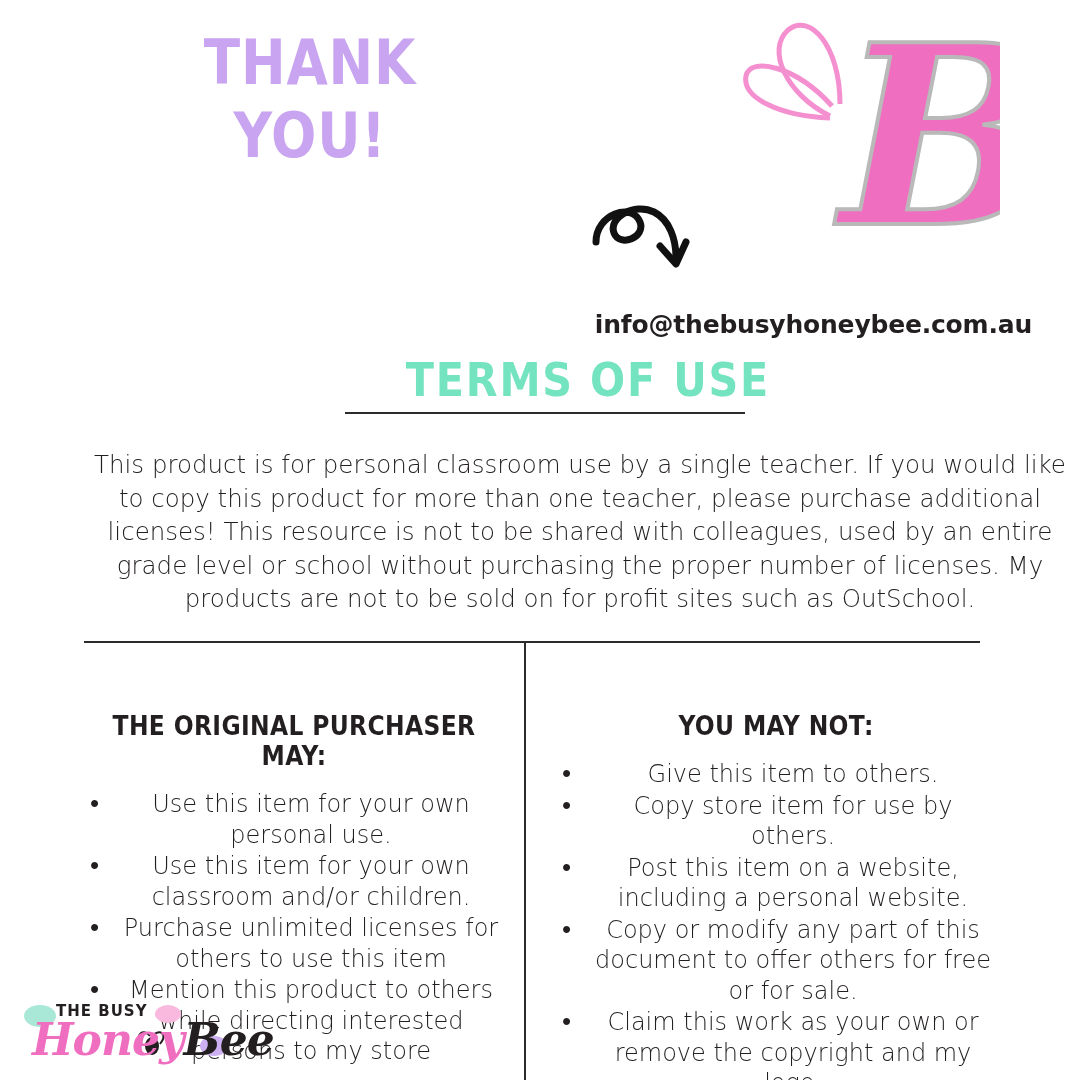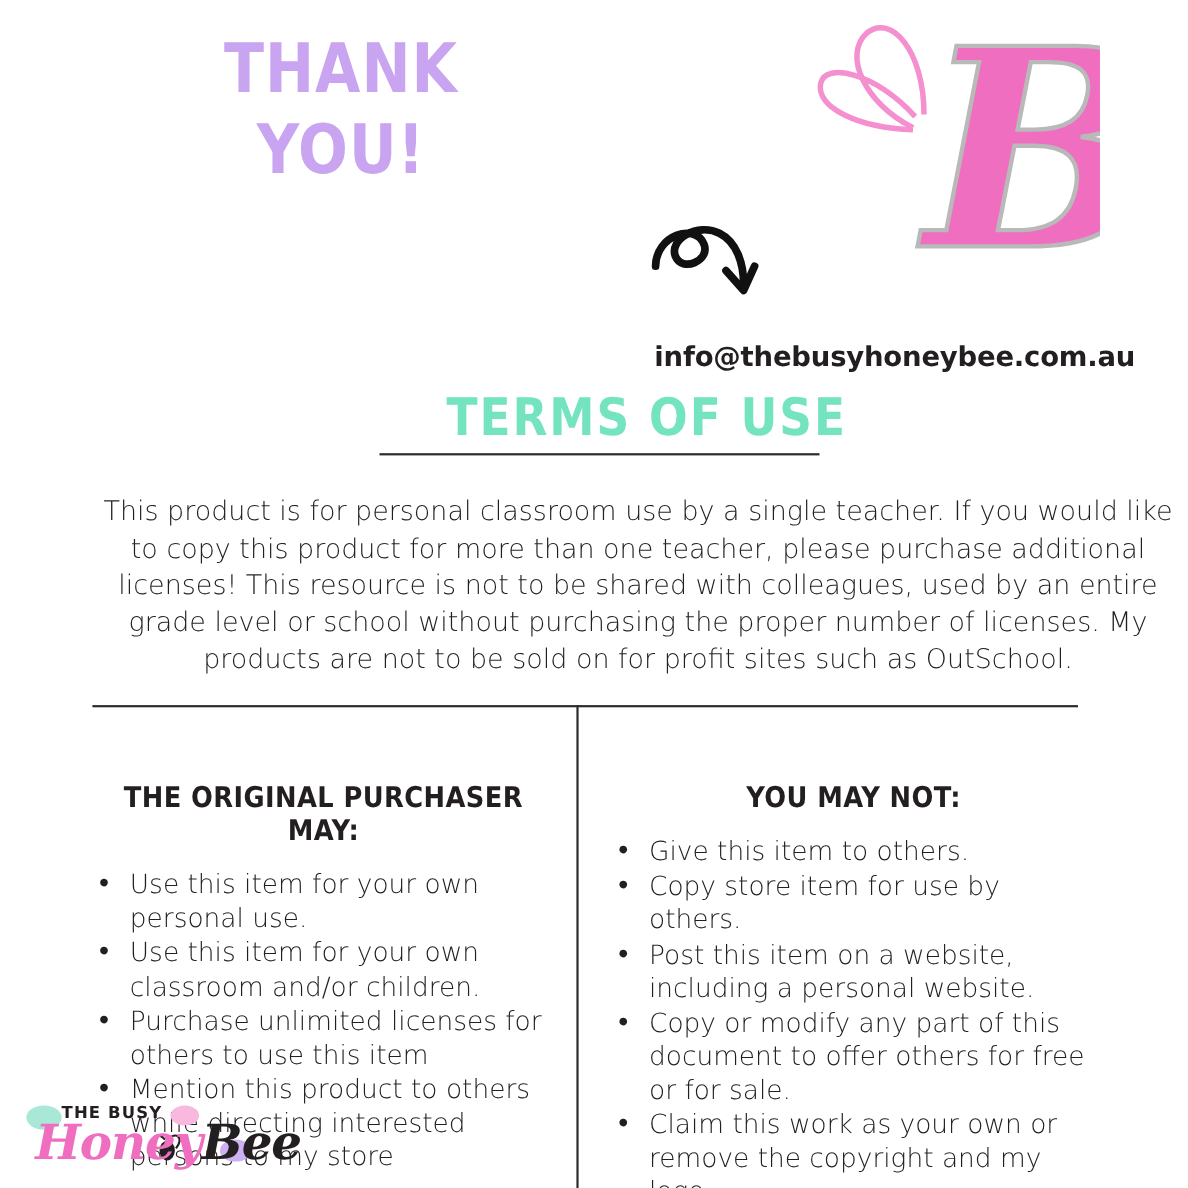--- a/index.html
+++ b/index.html
@@ -161,21 +161,21 @@
     margin-bottom: 18px;
   }
 
   ul.col-list {
     margin: 0;
     padding: 0 0 0 28px;
     list-style: none;
   }
   ul.col-list li {
     position: relative;
-    text-align: left;
+    text-align: center;
     font-size: 24px;
     line-height: 30.5px;
     font-family: "DejaVu Sans", sans-serif;
     font-weight: 300;
     color: #231f20;
     margin-bottom: 1px;
     padding-left: 6px;
   }
   ul.col-list li::before {
     content: "\2022";

